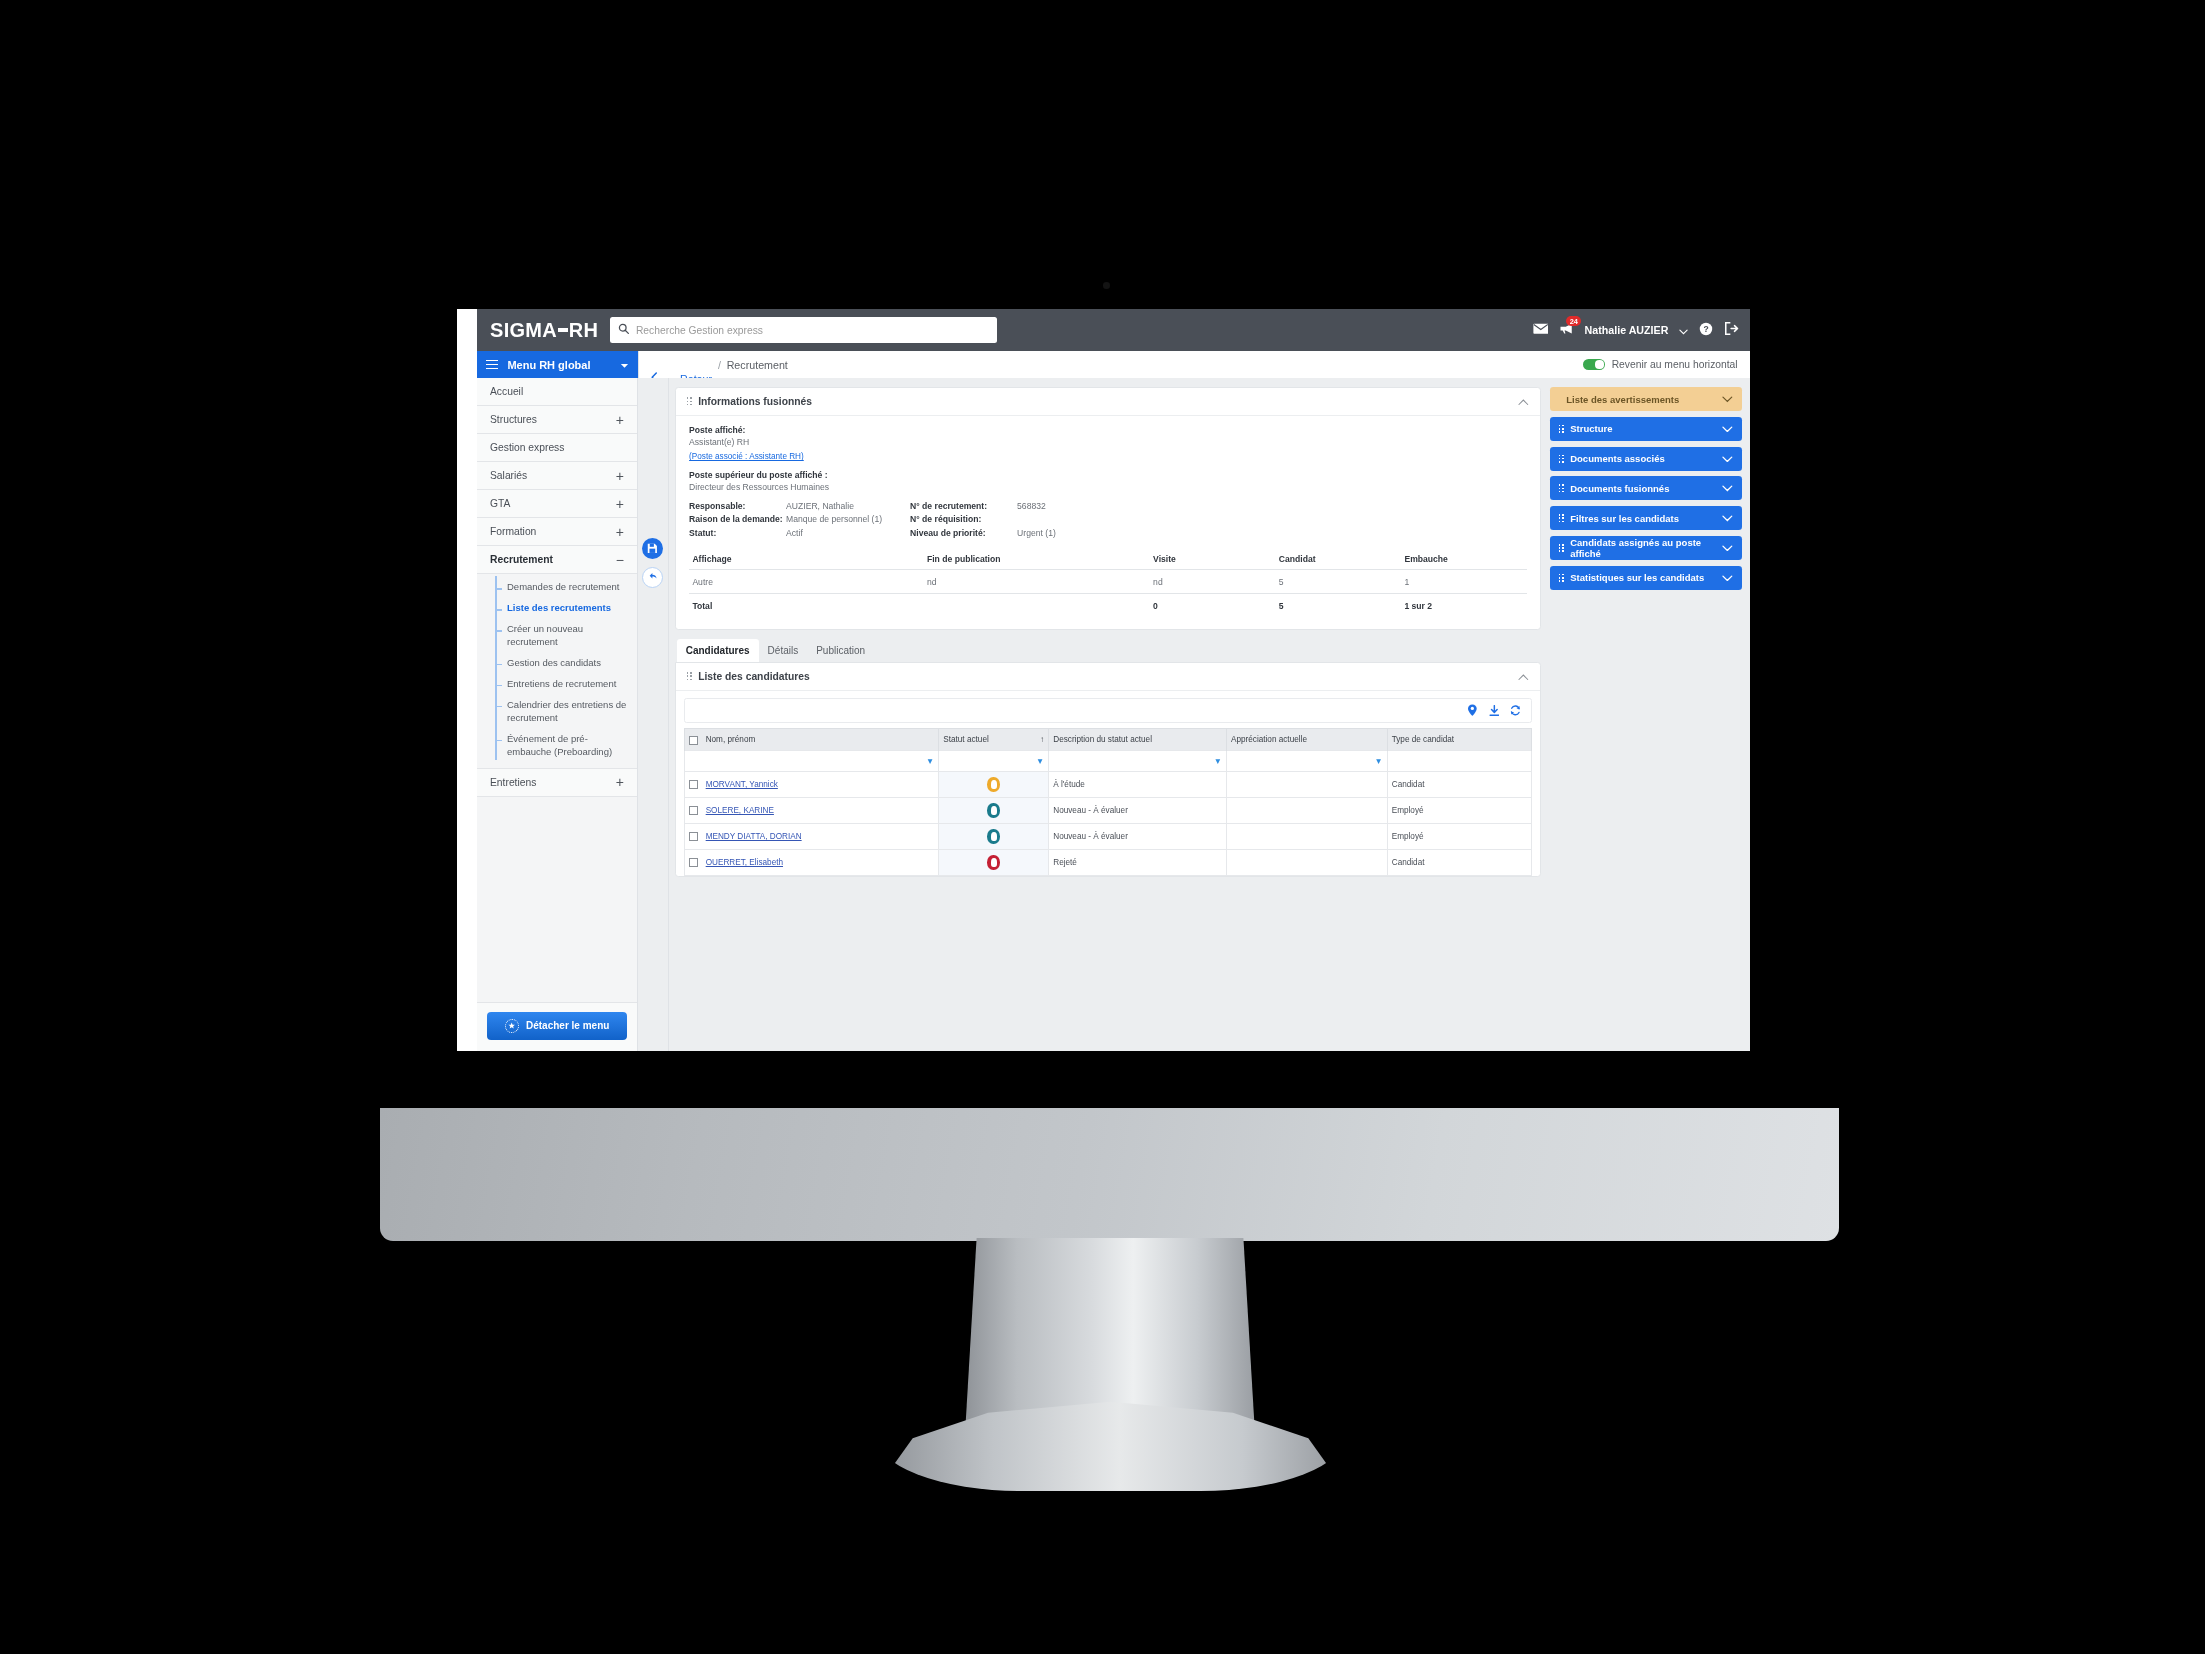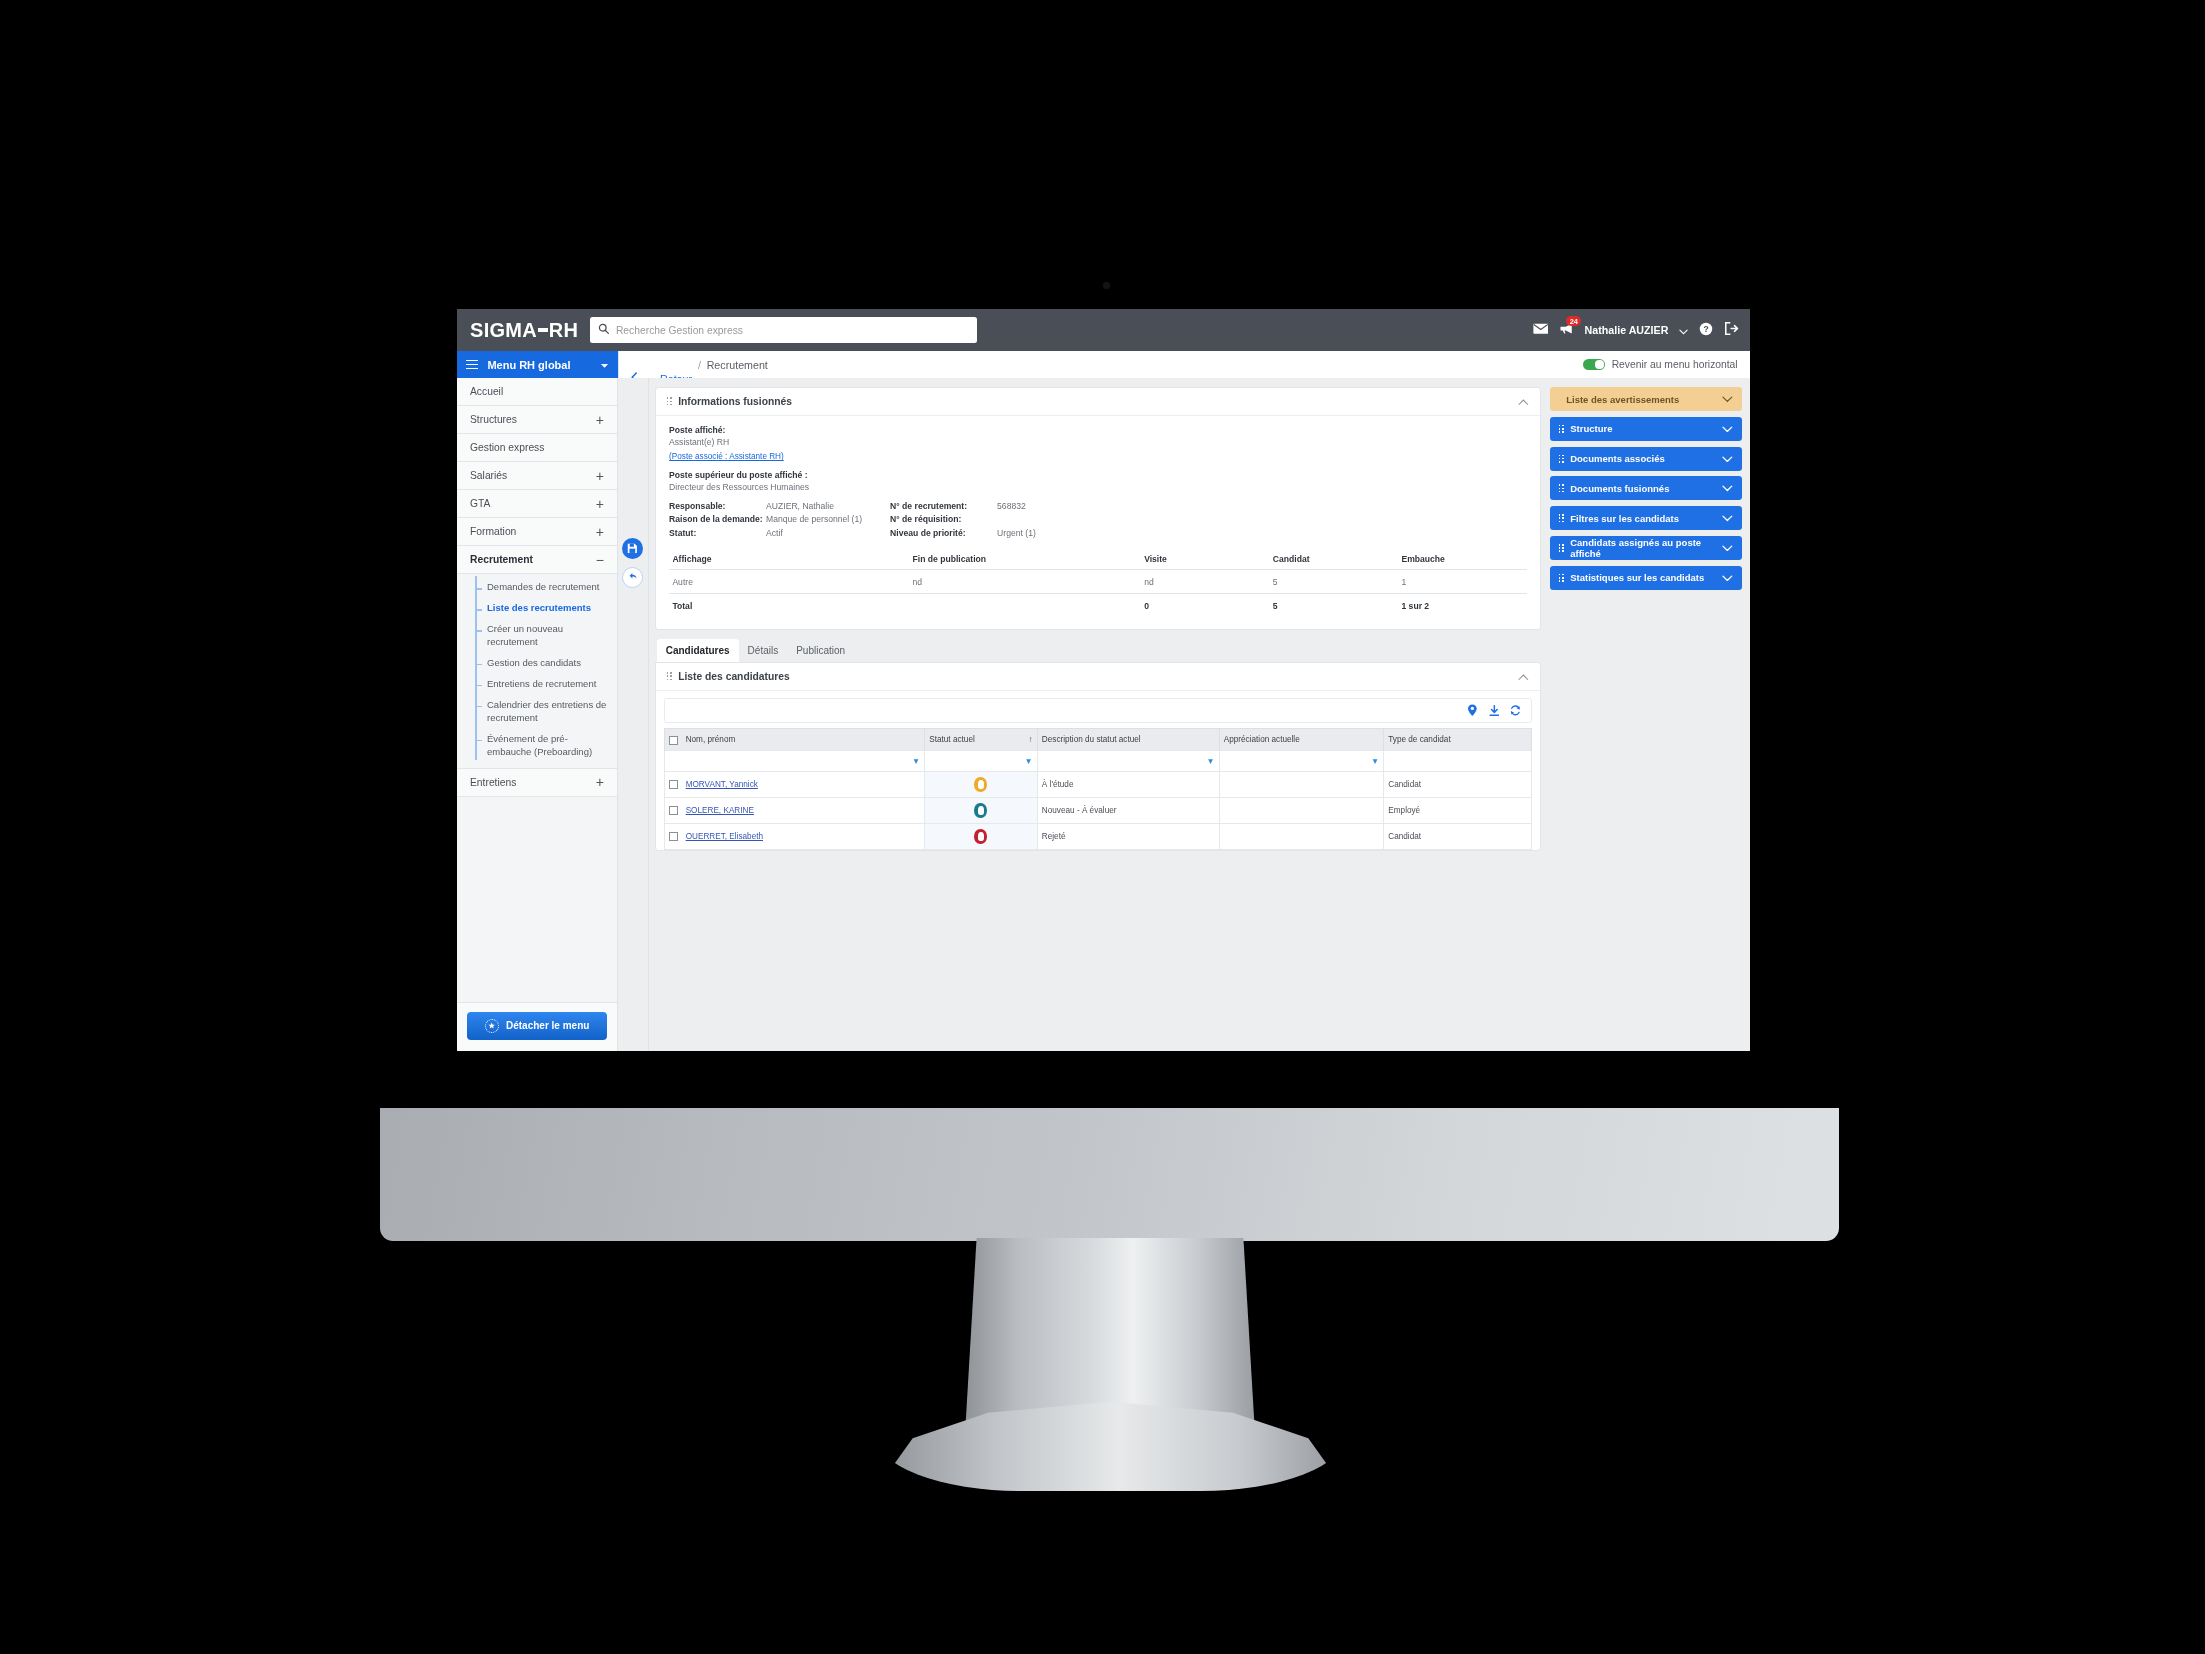--- a/index.html
+++ b/index.html
@@ -30,21 +30,21 @@
   #monitor-foot {
     position: absolute; left: 875px; top: 1400px; width: 471px; height: 91px;
     background: linear-gradient(90deg,#8d9196 0%,#c0c4c8 25%,#e7e9ea 52%,#c6cace 78%,#93979c 100%);
     border-radius: 50% / 62% 62% 100% 100%;
     clip-path: polygon(0% 100%, 8% 42%, 24% 14%, 50% 2%, 76% 14%, 92% 42%, 100% 100%);
   }
 
   
   #screen {
     position: absolute; left: 457px; top: 309px; width: 1293px; height: 742px;
-    background: #fff; overflow: hidden;
+    background: #fff; overflow: hidden; padding-left: 20px;
   }
 
   
   .topbar {
     height: 42px; background: #4a4f57; display: flex; align-items: center;
     padding: 0 11.5px 0 13px; gap: 11.5px;
   }
   .brand { color: #fff; font-size: 20px; font-weight: 700; letter-spacing: 0.3px; white-space: nowrap; }
   .brand .dash { display:inline-block; width:10px; height:3.3px; background:#fff; vertical-align:middle; margin:0 0.8px 2.5px 0.8px; }
   .searchbox {
@@ -560,20 +560,32 @@
                       <a class="cand-link" style="margin-left:5px">SOLERE, KARINE</a>
                     </td>
                     <td class="status-cell">
                       <span class="avatar" style="background:#1a7b8c"></span>
                     </td>
                     <td>Nouveau - À évaluer</td>
                     <td></td>
                     <td>Employé</td>
                   </tr>
 
+                  <tr>
+                    <td>
+                      <span class="cbox"></span>
+                      <a class="cand-link" style="margin-left:5px">MENDY DIATTA, DORIAN</a>
+                    </td>
+                    <td class="status-cell">
+                      <span class="avatar" style="background:#1a7b8c"></span>
+                    </td>
+                    <td>Nouveau - À évaluer</td>
+                    <td></td>
+                    <td>Employé</td>
+                  </tr>
 
                   <tr>
                     <td>
                       <span class="cbox"></span>
                       <a class="cand-link" style="margin-left:5px">OUERRET, Elisabeth</a>
                     </td>
                     <td class="status-cell">
                       <span class="avatar" style="background:#c42034"></span>
                     </td>
                     <td>Rejeté</td>

